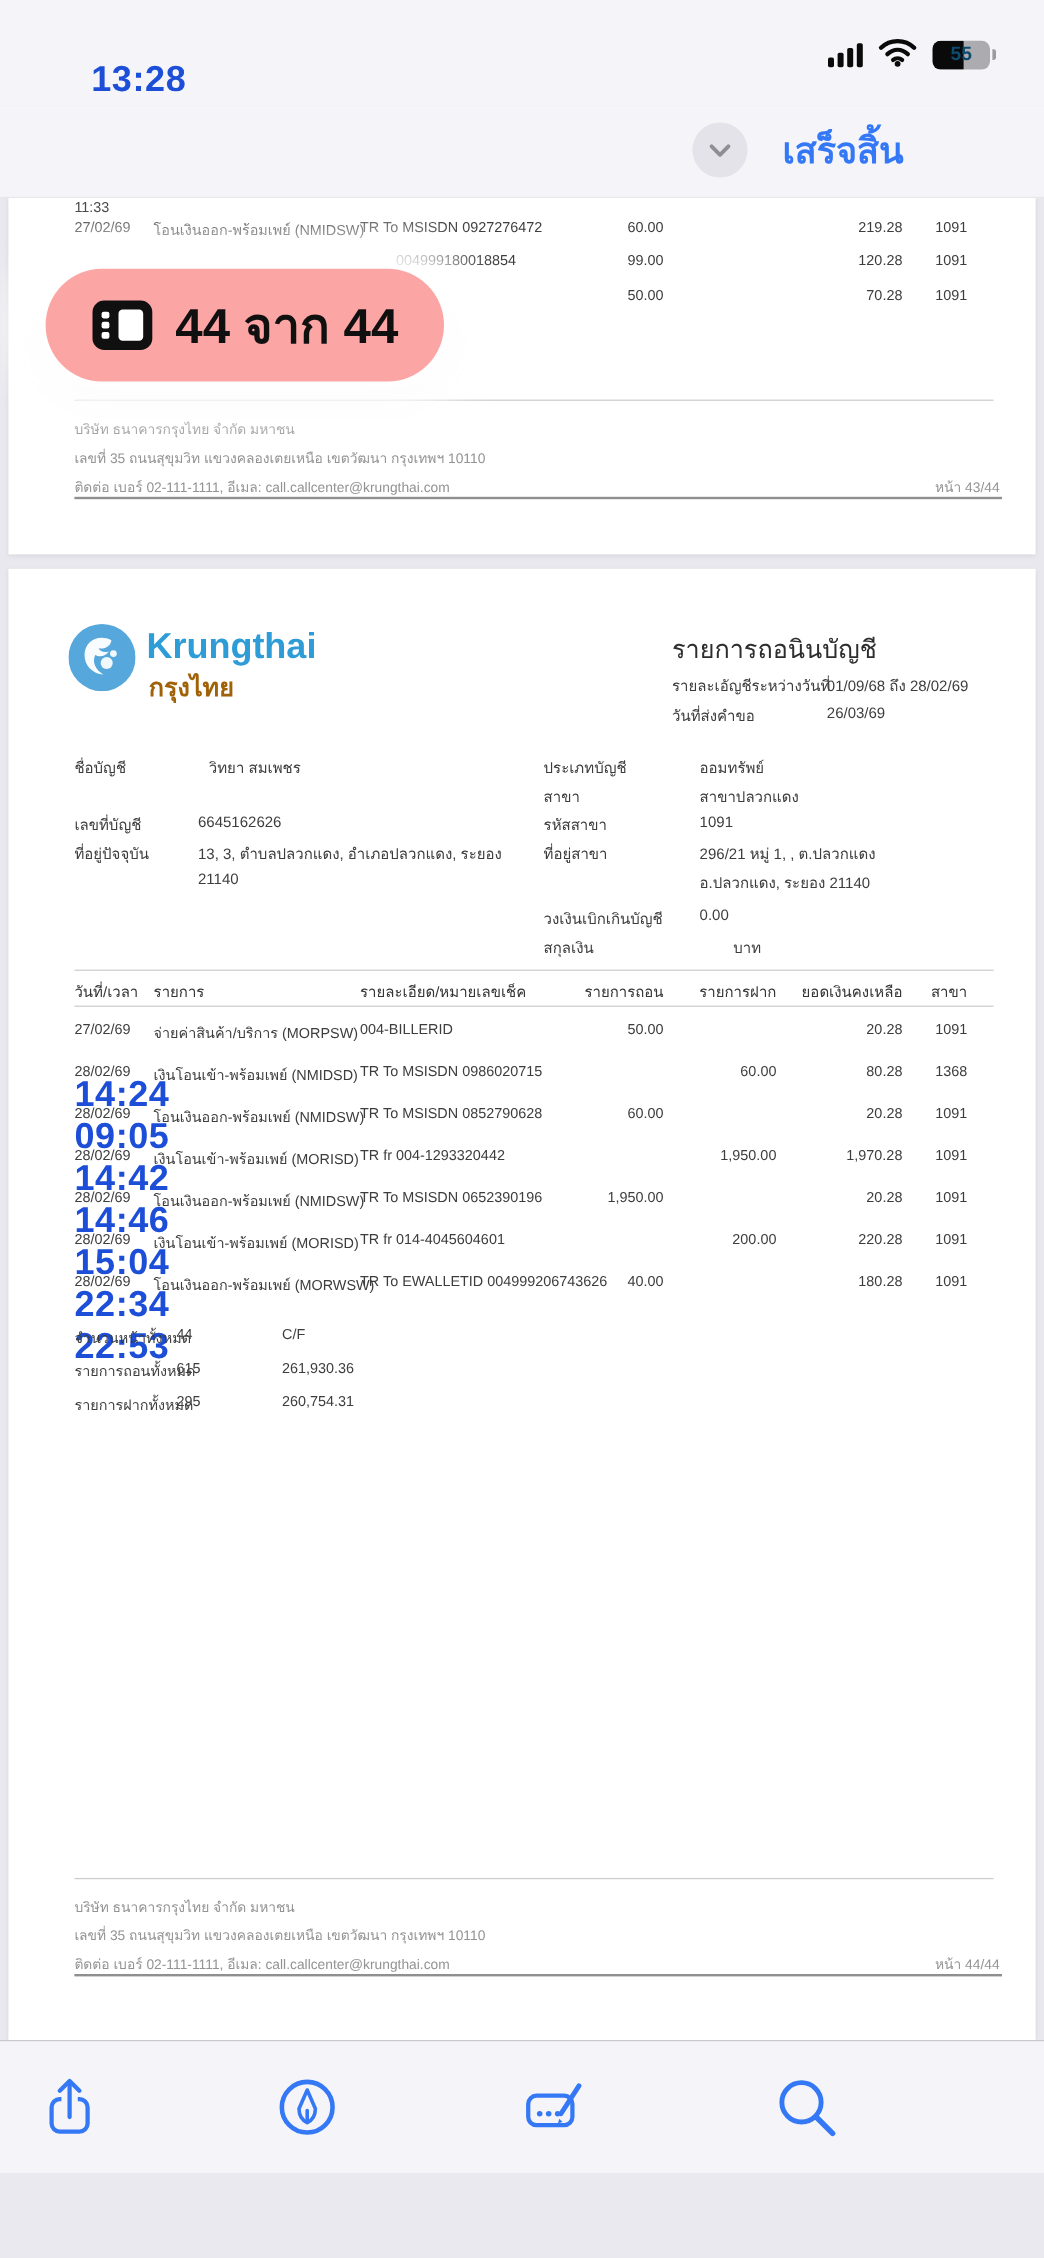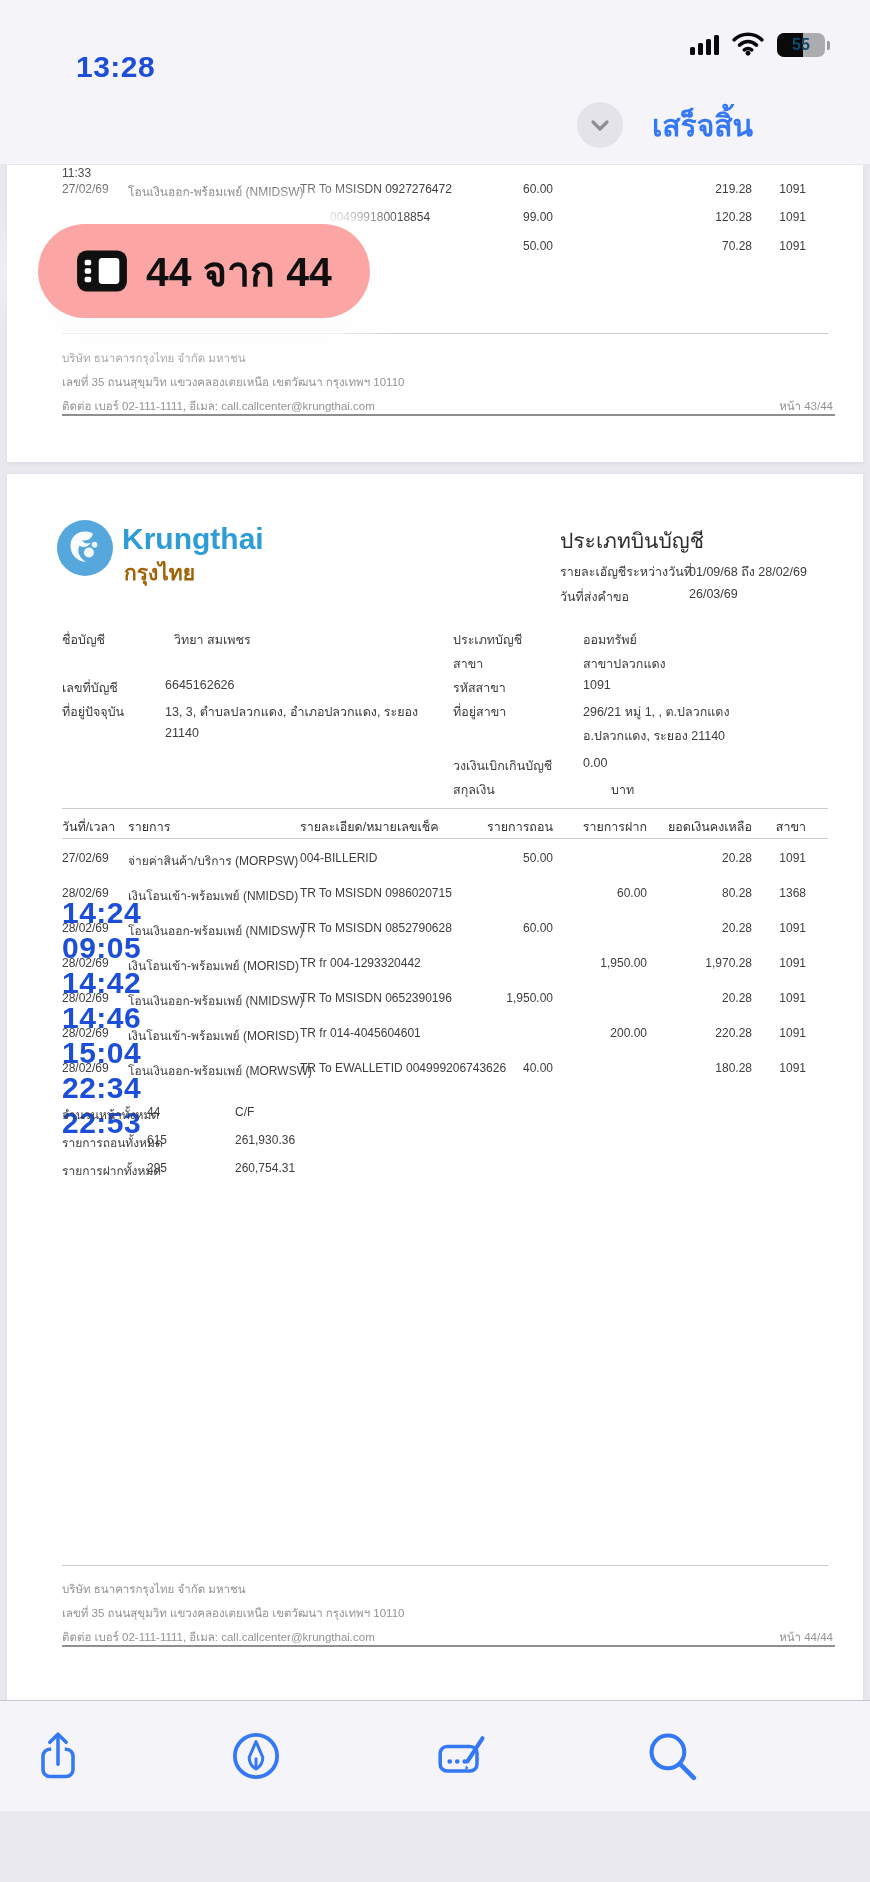--- a/index.html
+++ b/index.html
@@ -157,21 +157,21 @@
 
   <svg class="logo-circle" viewBox="0 0 100 100">
     <circle cx="50" cy="50" r="50" fill="#55A7DC"></circle>
     <path d="M64 24 C44 14 24 26 24 46 C24 62 36 74 52 75 C40 68 35 56 40 46 C46 50 56 48 60 41 C53 43 47 41 45 36 C54 38 63 33 64 24 Z" fill="#ffffff" opacity="0.96"></path>
     <circle cx="57" cy="58" r="9" fill="#ffffff" opacity="0.92"></circle>
     <circle cx="67" cy="44" r="5" fill="#ffffff" opacity="0.92"></circle>
   </svg>
   <span class="brand">Krungthai</span>
   <span class="brand-th">กรุงไทย</span>
 
-  <span class="stmt-title">ประเภทบินบัญชี</span>
+  <span class="stmt-title">รายการถอนินบัญชี</span>
   <span class="lbl" style="left:553px; top:88px">รายละเอัญชีระหว่างวันที่</span>
   <span class="val" style="left:682px; top:88px">01/09/68 ถึง 28/02/69</span>
   <span class="lbl" style="left:553px; top:113px">วันที่ส่งคำขอ</span>
   <span class="val" style="left:682px; top:113px">26/03/69</span>
 
   <span class="lbl" style="left:55px; top:156px">ชื่อบัญชี</span>
   <span class="val" style="left:167px; top:156px">วิทยา สมเพชร</span>
   <span class="lbl" style="left:55px; top:204px">เลขที่บัญชี</span>
   <span class="val" style="left:158px; top:204px">6645162626</span>
   <span class="lbl" style="left:55px; top:228px">ที่อยู่ปัจจุบัน</span>

